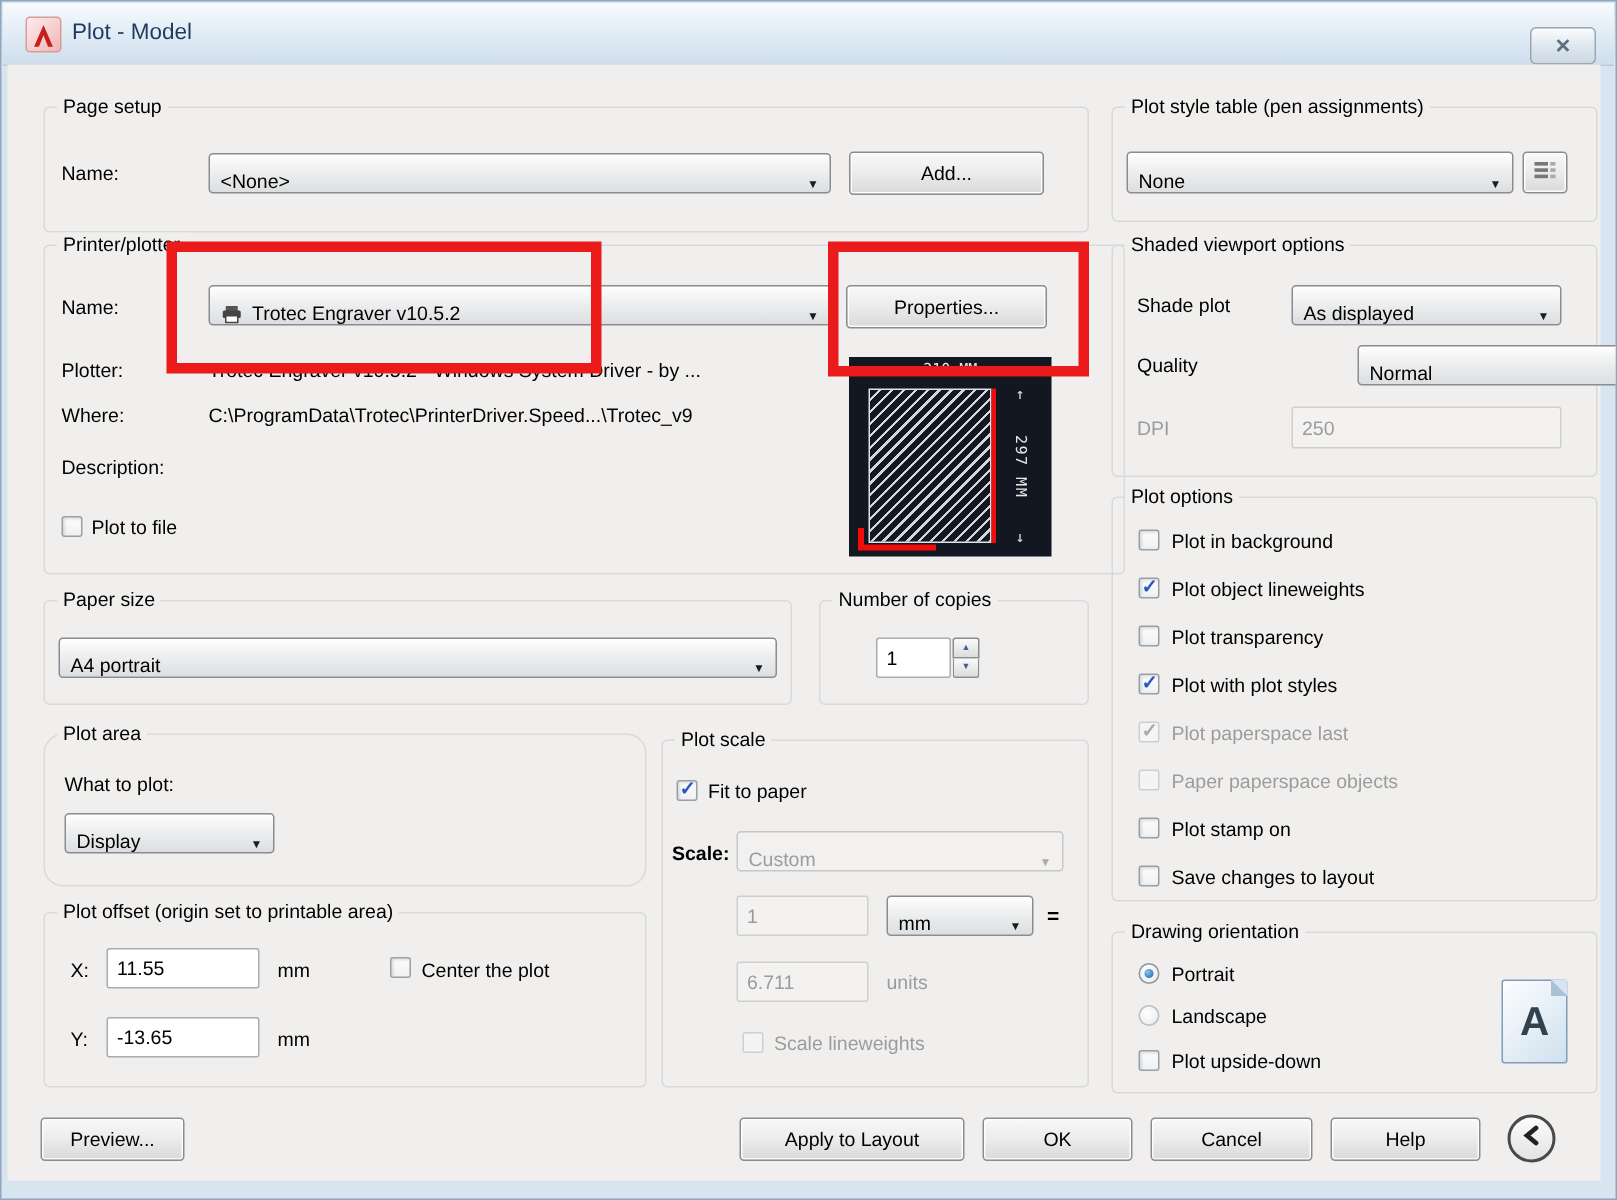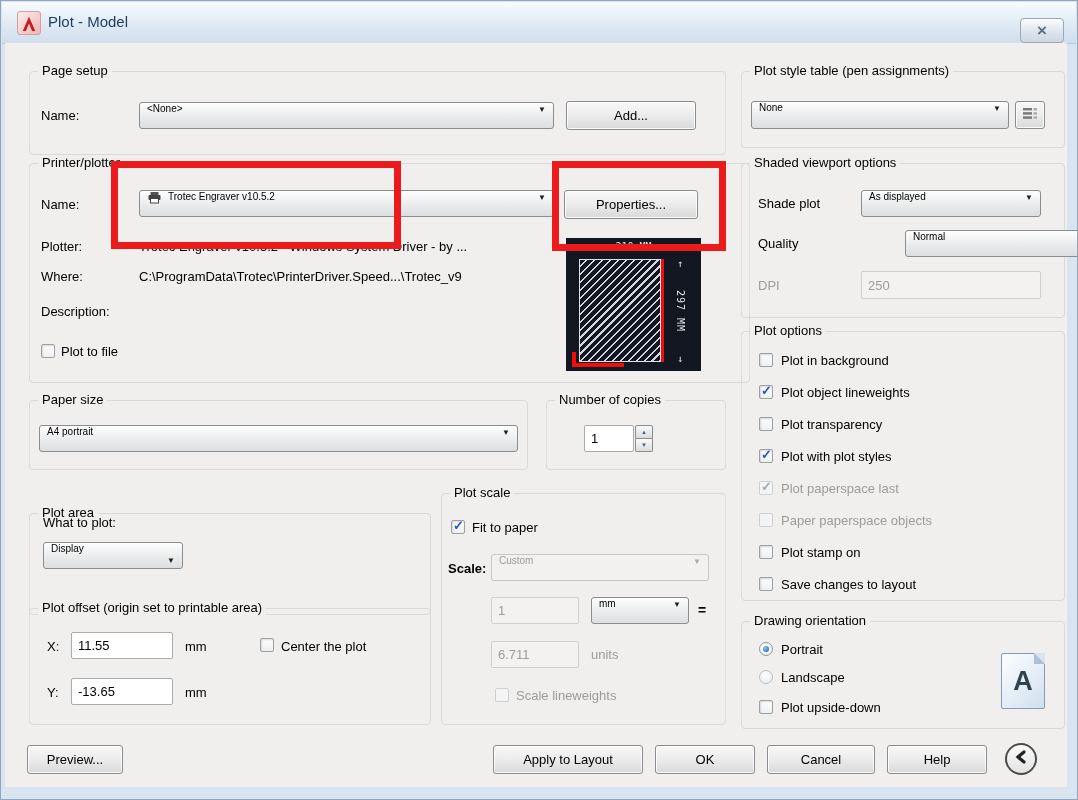--- a/index.html
+++ b/index.html
@@ -8,21 +8,21 @@
   .titlebar{position:absolute;left:1px;top:1px;width:1074px;height:41px;background:linear-gradient(#f8fbfd,#e3edf6 45%,#cfdeed);border-bottom:1px solid #b9cadb;}
   .title-text{position:absolute;left:46px;top:11px;font-size:15px;color:#1e3b5f;}
   .app-icon{position:absolute;left:15px;top:9px;width:22px;height:22px;border-radius:3px;background:linear-gradient(135deg,#fdecec,#efb6b6);border:1px solid #d89c9c;display:flex;align-items:center;justify-content:center;}
   .close-btn{position:absolute;left:1018px;top:16px;width:42px;height:23px;border:1px solid #9aa7b4;border-radius:4px;background:linear-gradient(#fcfdfe,#dfe7ee 50%,#cdd8e2);display:flex;align-items:center;justify-content:center;color:#5d6f81;font-weight:bold;font-size:14px;}
   .close-btn::before{content:"\00d7";font-size:17px;line-height:1;}
   .client{position:absolute;left:4px;top:42px;width:1062px;height:744px;background:#f0efee;}
   .group{position:absolute;border:1px solid #d9d9d9;border-radius:4px;}
   .glabel{position:absolute;top:-9px;left:8px;background:#f0efee;padding:0 4px;font-size:13px;color:#000;white-space:nowrap;}
   .lbl{position:absolute;font-size:13px;color:#000;white-space:nowrap;}
   .gray{color:#9c9c9c;}
-  .combo{position:absolute;display:flex;align-items:flex-start;border:1px solid #898c90;border-radius:3px;background:linear-gradient(#fefefe,#ecedee 50%,#dcdee0);font-size:10px;padding:0 7px;box-sizing:border-box;box-shadow:inset 0 1px 0 #fff;color:#000;}
+  .combo{position:absolute;display:flex;align-items:flex-end;border:1px solid #898c90;border-radius:3px;background:linear-gradient(#fefefe,#ecedee 50%,#dcdee0);font-size:13px;padding:0 7px;box-sizing:border-box;box-shadow:inset 0 1px 0 #fff;color:#000;}
   .combo .carrow{margin-left:auto;padding-left:6px;}
   .combo .carrow::before{content:"\25bc";font-size:8px;color:#1c1c1c;}
   .combo.disabled{background:#f2f1f0;border-color:#c7c7c7;color:#9c9c9c;box-shadow:none;}
   .combo.disabled .carrow::before{color:#ababab;}
   .btn{position:absolute;display:flex;align-items:center;justify-content:center;border:1px solid #8a8d90;border-radius:3px;background:linear-gradient(#f8f8f8,#ececec 48%,#d9d9d9);font-size:13px;color:#000;box-sizing:border-box;box-shadow:inset 0 0 0 1px rgba(255,255,255,.85);text-align:right;}
   .tinput{position:absolute;border:1px solid #a9abad;border-radius:2px;background:#fff;font-size:13px;padding:0 6px;box-sizing:border-box;font-family:"Liberation Sans",sans-serif;color:#000;}
   input.tinput{outline:none;}
   .tinput.disabled{background:#f3f2f1;border-color:#cfcfcf;color:#9c9c9c;}
   .cb{position:absolute;width:14px;height:14px;border:1px solid #9aa0a5;border-radius:2px;background:linear-gradient(#fdfdfd,#eef0f2);box-shadow:inset 1px 1px 2px rgba(0,0,0,.14);box-sizing:border-box;}
   .cb.checked::after{content:"\2713";position:absolute;left:1px;top:-3px;font-size:13px;font-weight:bold;color:#2b59c0;}
@@ -142,25 +142,25 @@
 
   <div class="group" style="left:545px;top:399px;width:178px;height:68px;">
     <span class="glabel">Number of copies</span>
   </div>
   <input class="tinput" style="left: 583px; top: 424px; width: 50px; height: 27px;" value="1">
   <div class="spinner" style="left:634px;top:424px;">
     <span class="sbtn up"></span>
     <span class="sbtn down"></span>
   </div>
 
-  <div class="group" style="left:28px;top:512px;width:400px;height:100px;">
+  <div class="group" style="left:28px;top:488px;width:400px;height:100px;border-radius:13px;">
     <span class="glabel">Plot area</span>
   </div>
   <span class="lbl" style="left:42px;top:514px;">What to plot:</span>
-  <div class="combo" style="left:42px;top:541px;width:140px;height:27px;flex-direction:column;">
+  <div class="combo" style="left:42px;top:541px;width:140px;height:27px;">
     <span>Display</span>
     <span class="carrow"></span>
   </div>
 
   <div class="group" style="left:28px;top:607px;width:400px;height:115px;">
     <span class="glabel">Plot offset (origin set to printable area)</span>
   </div>
   <span class="lbl" style="left:46px;top:638px;">X:</span>
   <input class="tinput" style="left: 70px; top: 631px; width: 102px; height: 27px;" value="11.55">
   <span class="lbl" style="left:184px;top:638px;">mm</span>

